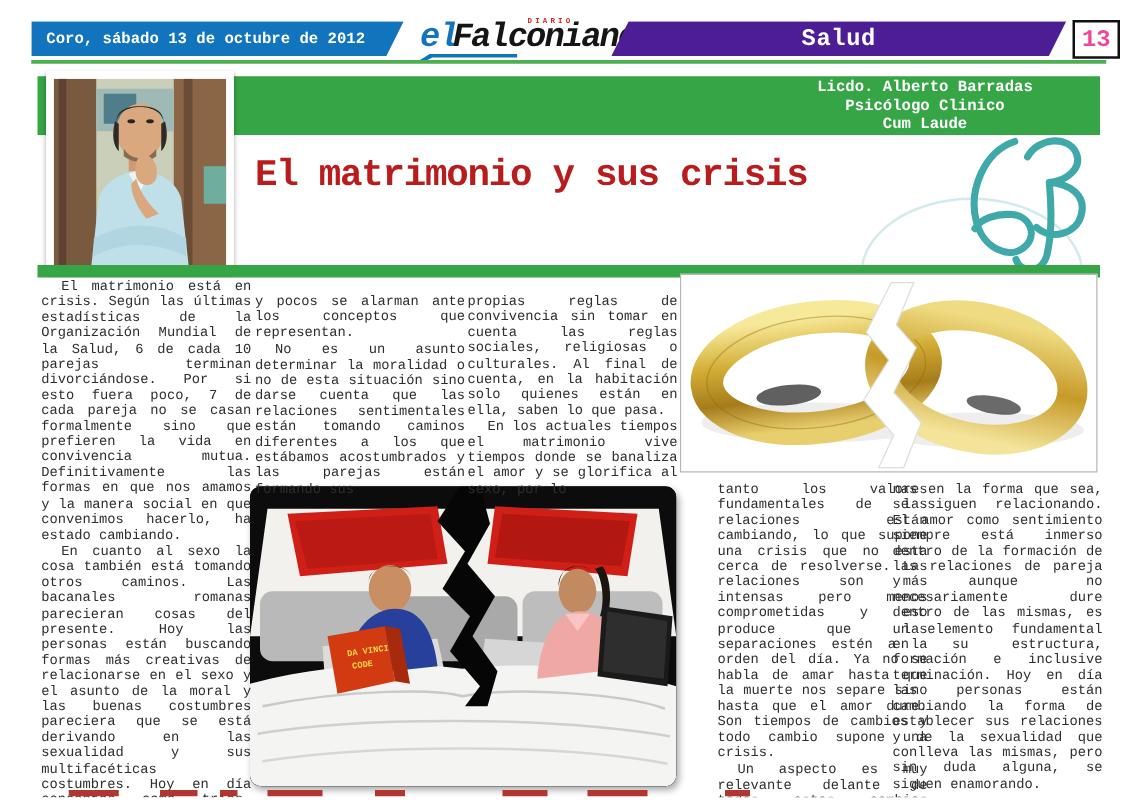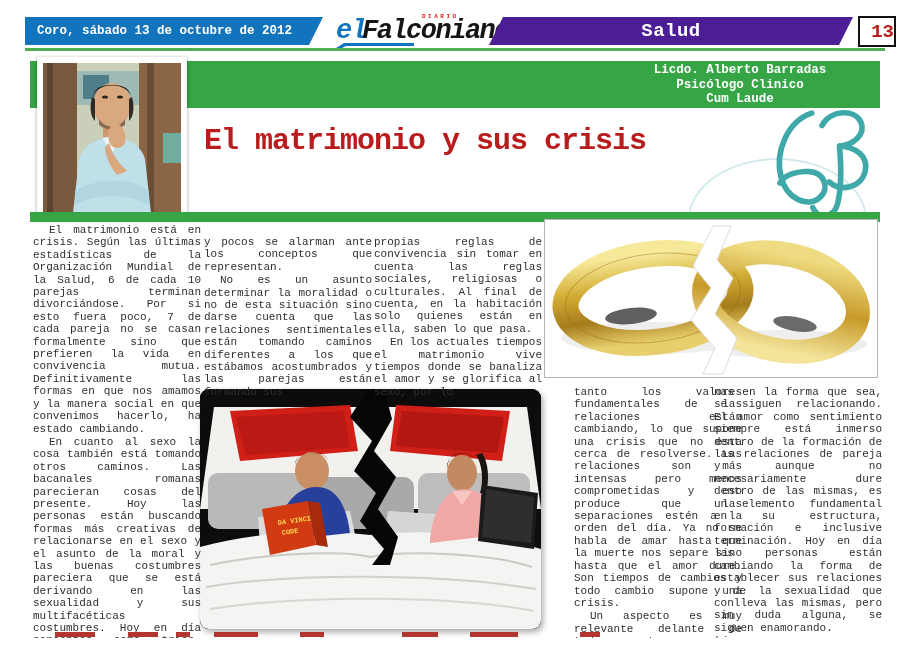--- a/index.html
+++ b/index.html
@@ -14,21 +14,21 @@
   .logo-el{position:absolute;left:0;top:2px;color:#1274BD;font-size:27px;letter-spacing:-1px;}
   .logo-rest{position:absolute;left:26px;top:2px;color:#151515;font-size:27px;letter-spacing:-1.5px;}
   .logo-tag{position:absolute;left:86px;top:-1px;color:#D6241F;font-size:6px;letter-spacing:2.5px;font-style:normal;font-weight:bold;}
   .logo-swoosh{position:absolute;left:0px;top:29px;width:78px;height:5px;background:#1274BD;
                clip-path:polygon(0 100%,8px 0,100% 0,100% 60%,10px 60%,6px 100%);}
   .section-bar{position:absolute;left:489px;top:17px;width:364px;height:28px;background:#4c1d95;
                clip-path:polygon(14px 0,100% 0,calc(100% - 14px) 100%,0 100%);
                display:flex;align-items:center;justify-content:center;}
   .section-bar span{color:#fff;font-weight:bold;font-size:19px;letter-spacing:.5px;}
   .page-num{position:absolute;left:858px;top:16px;width:34px;height:27px;background:#fff;border:2px solid #111;
-            display:flex;align-items:center;justify-content:flex-end;font-weight:bold;font-size:19px;color:#b91c1c;}
+            display:flex;align-items:center;justify-content:center;font-weight:bold;font-size:19px;color:#ec4899;}
   .green-line{position:absolute;left:25px;top:48px;width:860px;height:3px;background:#4CB050;}
   
   .green-band{position:absolute;left:30px;top:61px;width:850px;height:47px;background:#36A546;}
   .credit{position:absolute;left:598px;top:63px;width:284px;text-align:center;color:#fff;font-weight:bold;
           font-size:12.5px;line-height:14.5px;}
   .author-photo{position:absolute;left:37px;top:57px;width:138px;height:150px;background:#fff;
                 border:6px solid #fff;box-shadow:0 1px 4px rgba(0,0,0,.35);}
   .author-photo svg{display:block;}
   .headline{position:absolute;left:204px;top:124px;width:570px;color:#b91c1c;font-weight:900;
             font-size:30px;letter-spacing:-1px;white-space:nowrap;}

